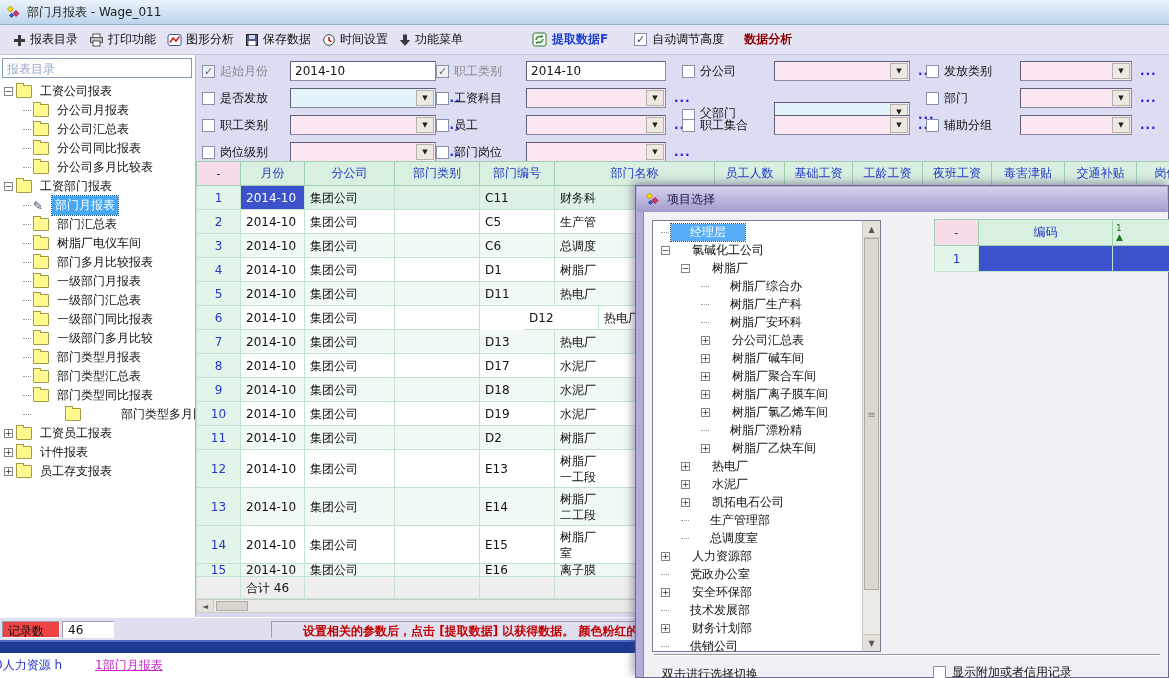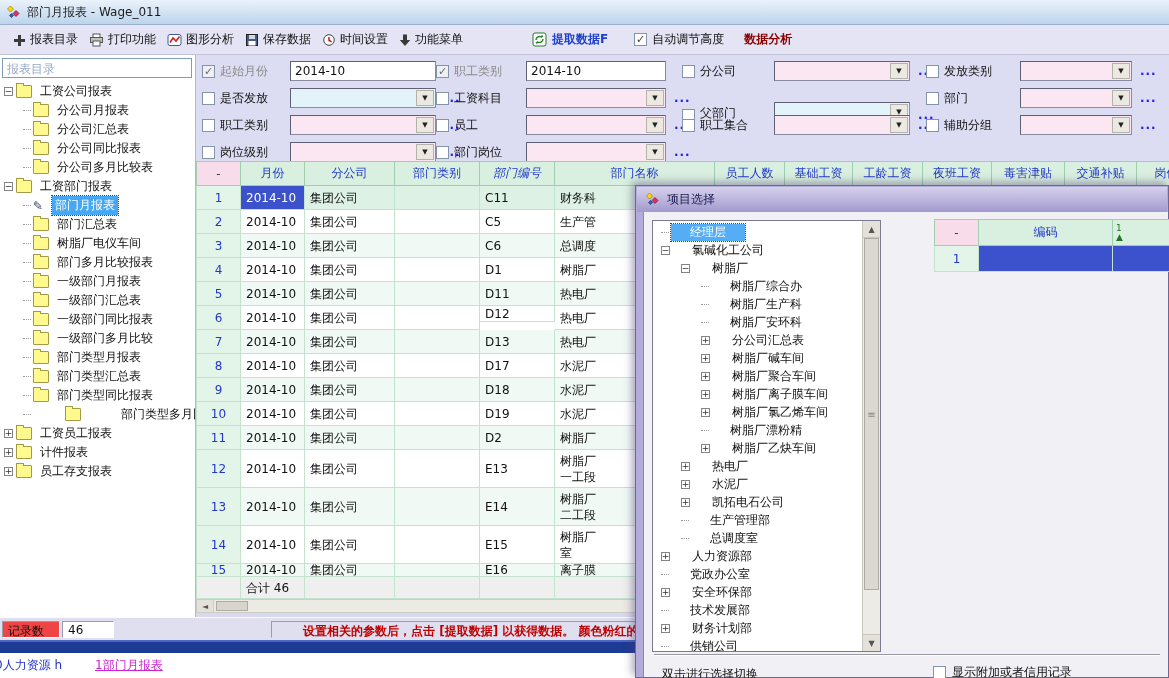--- a/index.html
+++ b/index.html
@@ -425,21 +425,21 @@
         <span class="fdots">...</span>
       </div>
     </div>
 
   <div class="table" id="main-table">
       <div class="trow">
         <span class="th pink" style="width: 45px;">-</span>
         <span class="th" style="width: 64px;">月份</span>
         <span class="th" style="width: 90px;">分公司</span>
         <span class="th" style="width: 85px;">部门类别</span>
-        <span class="th" style="width: 75px; font-style: italic;">部门编号</span>
+        <span class="th" style="width: 75px;">部门编号</span>
         <span class="th" style="width: 160px;">部门名称</span>
         <span class="th" style="width: 70px;">员工人数</span>
         <span class="th" style="width: 68px;">基础工资</span>
         <span class="th" style="width: 70px;">工龄工资</span>
         <span class="th" style="width: 69px;">夜班工资</span>
         <span class="th" style="width: 73px;">毒害津贴</span>
         <span class="th" style="width: 72px;">交通补贴</span>
         <span class="th" style="width: 60px;">岗位</span>
       </div>
       <div class="trow r-first">
@@ -515,21 +515,21 @@
         <span class="td" style="width: 69px; height: 24px;"></span>
         <span class="td" style="width: 73px; height: 24px;"></span>
         <span class="td" style="width: 72px; height: 24px;"></span>
         <span class="td" style="width: 60px; height: 24px;"></span>
       </div>
       <div class="trow r-plain">
         <span class="td num" style="width: 45px; height: 24px;">6</span>
         <span class="td" style="width: 64px; height: 24px;">2014-10</span>
         <span class="td" style="width: 90px; height: 24px;">集团公司</span>
         <span class="td" style="width: 85px; height: 24px;"></span>
-        <span class="td" style="width: 75px; height: 16px;">D12</span>
+        <span class="td" style="width: 75px; height: 24px; margin-left: 44px;">D12</span>
         <span class="td" style="width: 160px; height: 24px;">热电厂</span>
         <span class="td" style="width: 70px; height: 24px;"></span>
         <span class="td" style="width: 68px; height: 24px;"></span>
         <span class="td" style="width: 70px; height: 24px;"></span>
         <span class="td" style="width: 69px; height: 24px;"></span>
         <span class="td" style="width: 73px; height: 24px;"></span>
         <span class="td" style="width: 72px; height: 24px;"></span>
         <span class="td" style="width: 60px; height: 24px;"></span>
       </div>
       <div class="trow r-alt">

